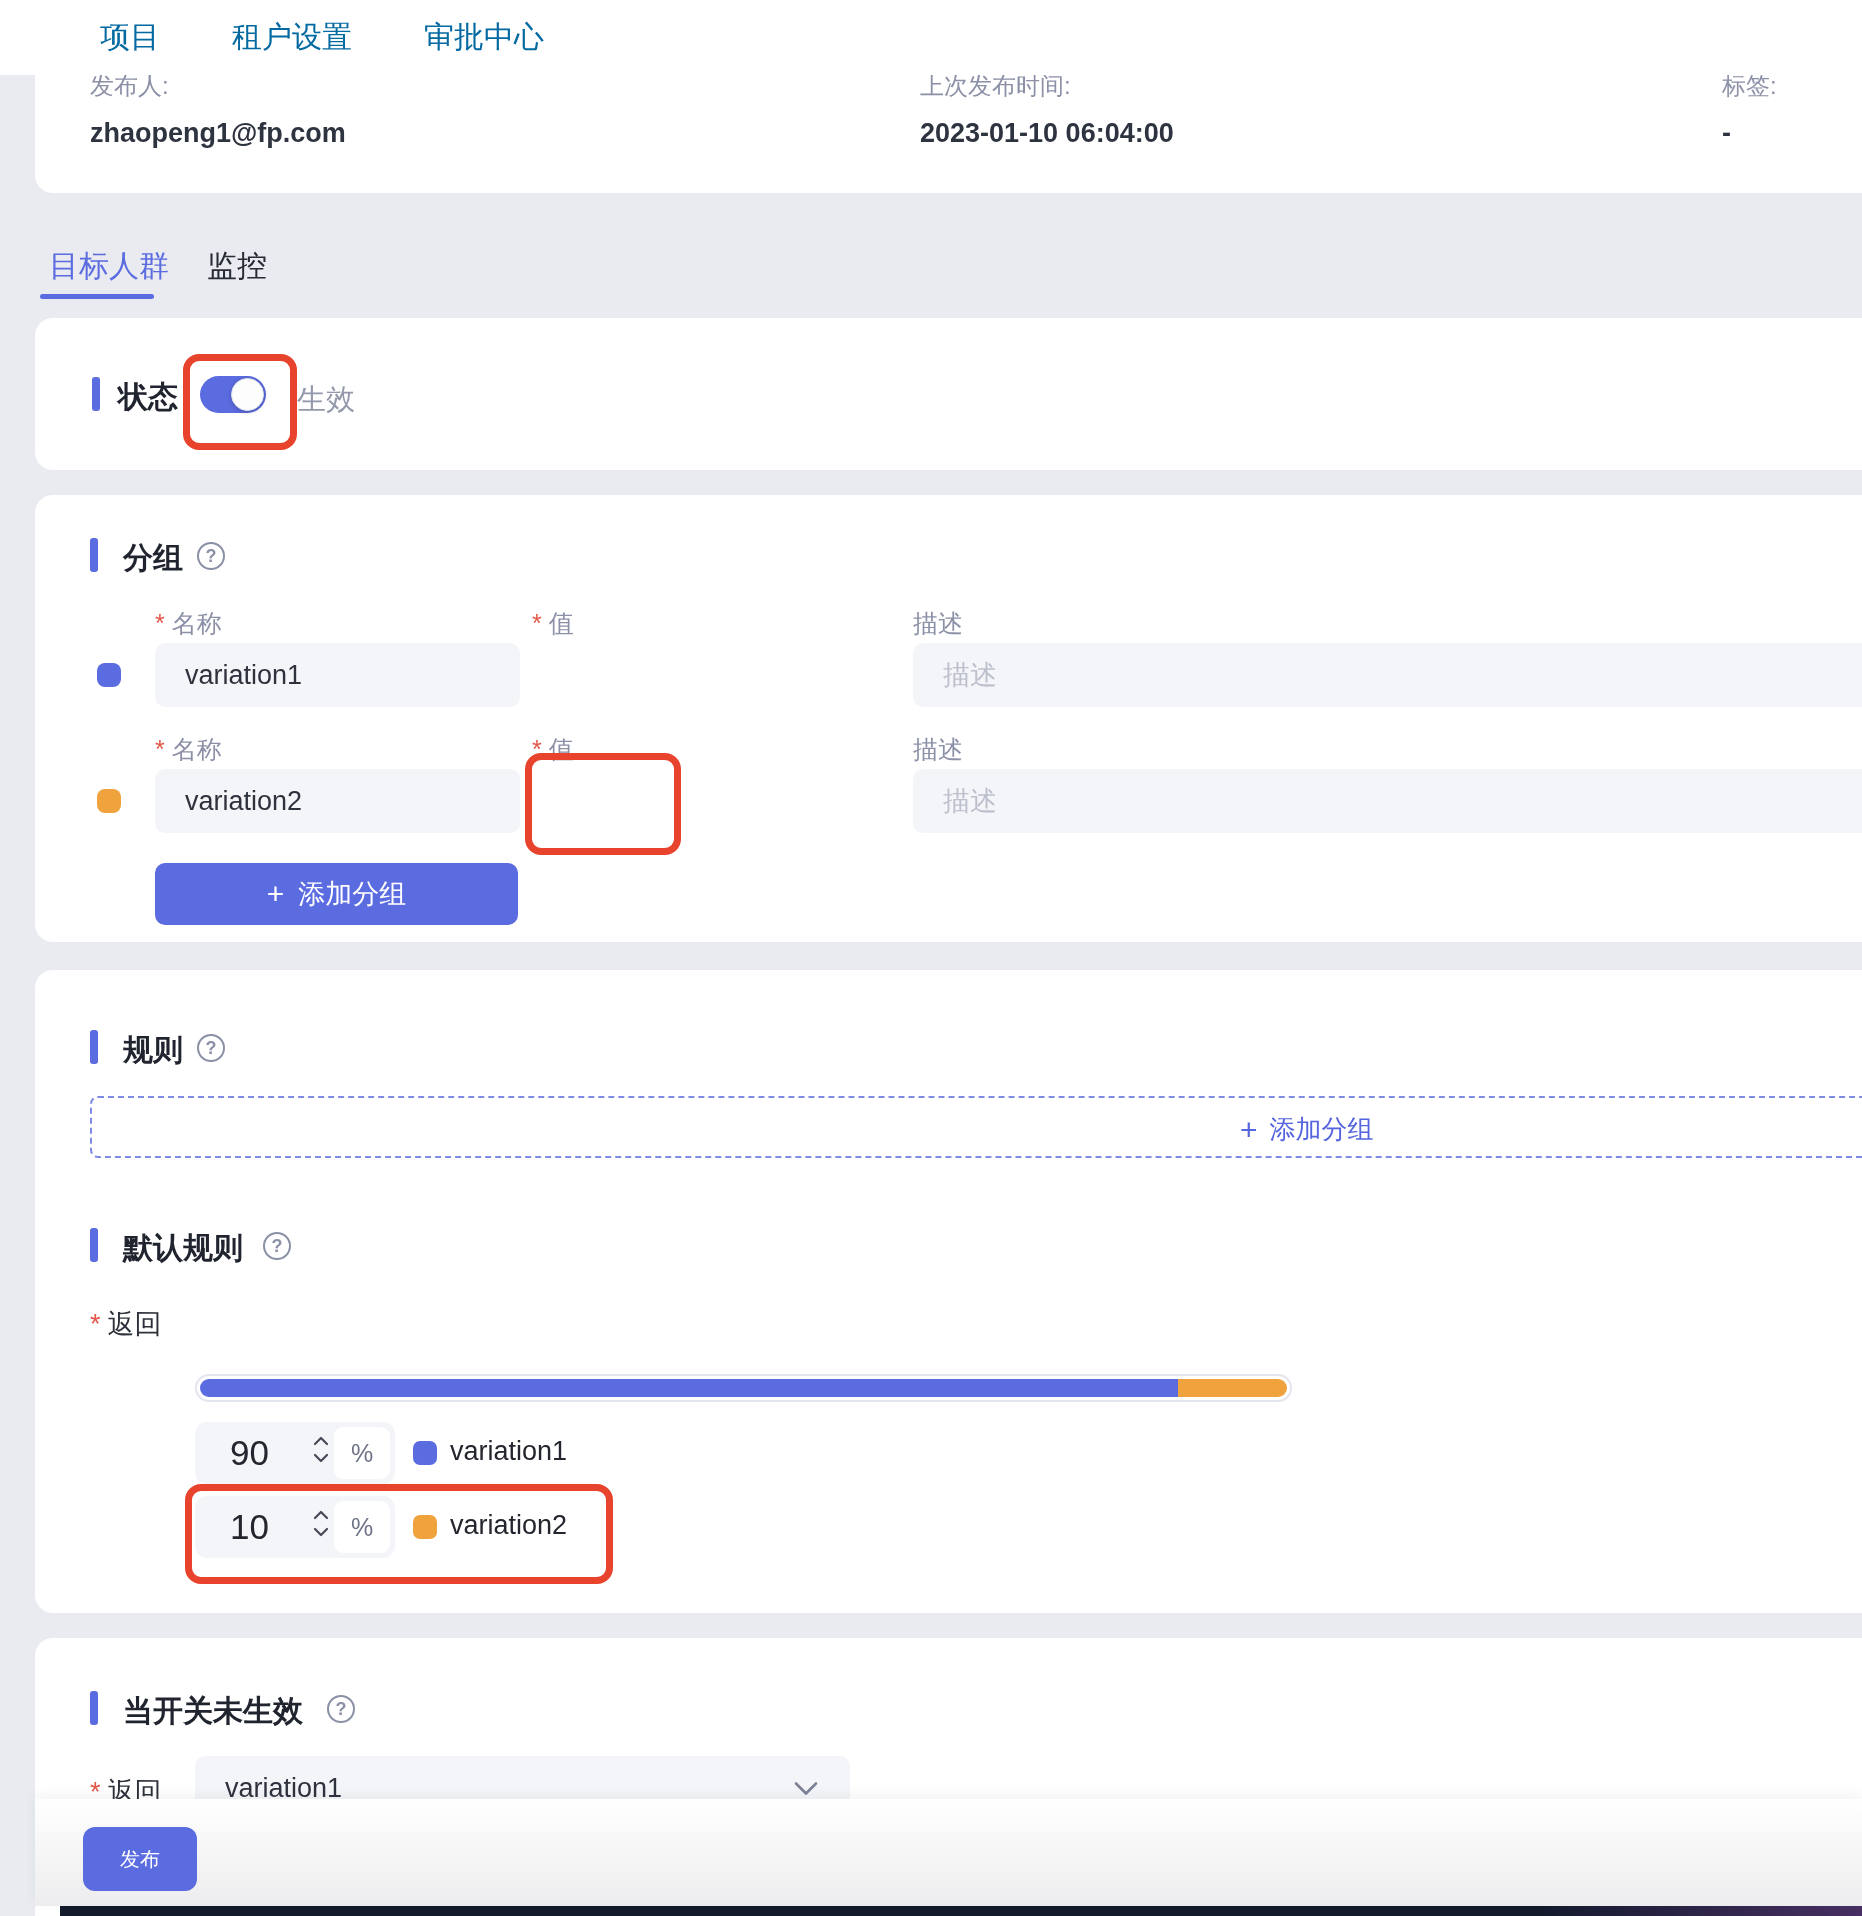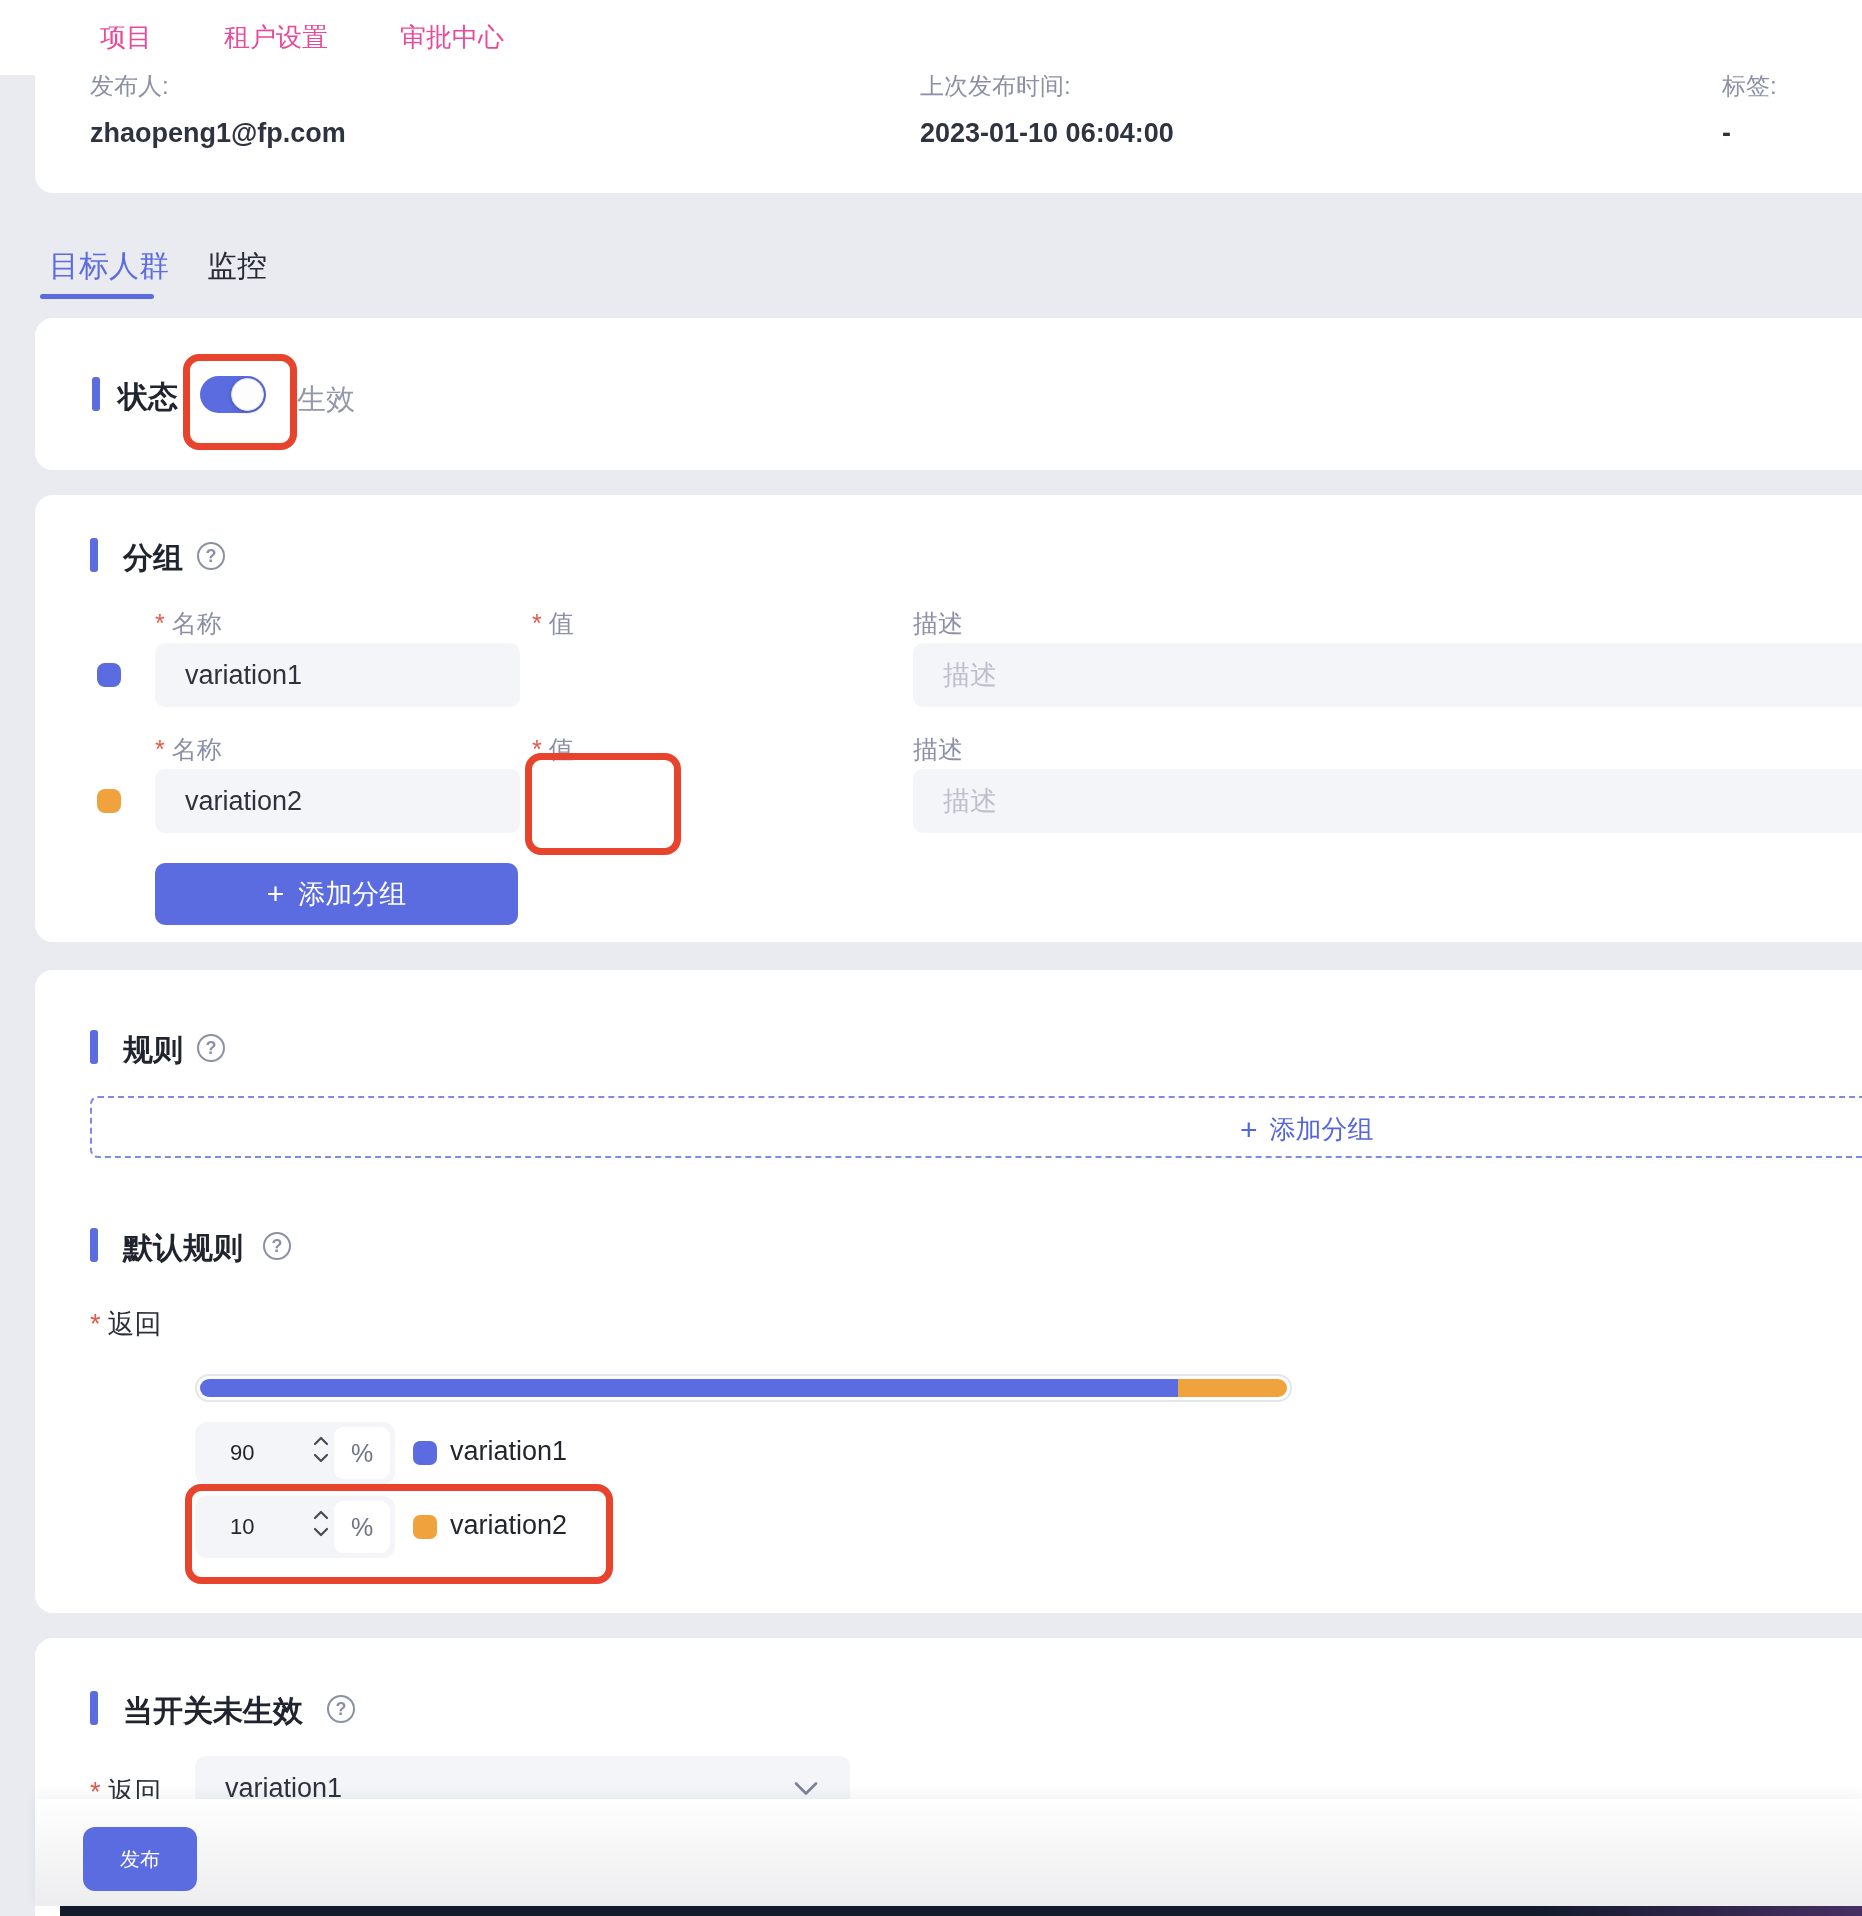--- a/index.html
+++ b/index.html
@@ -9,21 +9,21 @@
     background:#e9ebf0; overflow:hidden;
     font-family:"Liberation Sans","DejaVu Sans",sans-serif;
     color:#2c313d;
   }
   
   .navbar {
     position:absolute; left:0; top:0; width:1862px; height:75px;
     background:#ffffff; z-index:50;
     display:flex; align-items:center; gap:72px; padding-left:100px; box-sizing:border-box;
   }
-  .nav-item { font-size:26px; color:#ec4899; cursor:pointer; }
+  .nav-item { font-size:30px; color:#0369a1; cursor:pointer; }
   
   .card { position:absolute; left:35px; width:1857px; background:#ffffff; border-radius:18px; }
   .header-card { top:0; height:193px; border-radius:0 0 18px 18px; z-index:10; }
   .meta-label { position:absolute; font-size:24px; color:#8b90a7; }
   .meta-value { position:absolute; font-size:27px; font-weight:bold; color:#2e3340; }
   
   .tab { position:absolute; top:246px; font-size:30px; cursor:pointer;margin-left:7px; }
   .tab.active { color:#5b6be0; font-weight:500; }
   .tab.inactive { color:#272b35; }
   .tab-underline { position:absolute; left:40px; top:294px; width:114px; height:5px; background:#5b6be0; border-radius:3px; }
@@ -54,21 +54,21 @@
   
   .dashed-box { position:absolute; height:62px; border:2px dashed #7e8ae4; border-radius:8px; box-sizing:border-box; cursor:pointer; }
   .add-rule { position:absolute; display:flex; align-items:center; gap:12px; font-size:26px; color:#5565de; cursor:pointer; }
   
   .progress { position:absolute; background:#ffffff; border:2px solid #e3e6ee; border-radius:15px; padding:3px; box-sizing:border-box; }
   .progress-inner { height:100%; border-radius:9px; overflow:hidden; display:flex; }
   .seg { height:100%; }
   
   .pct-box { position:absolute; width:200px; height:62px; background:#f4f5f8; border-radius:12px; }
   .pct-val { position:absolute; left:35px; top:0; height:62px; width:70px; background:transparent; border:none; outline:none;
-             font-size:22px; color:#23262e; font-family:inherit; padding:0; }
+             font-size:35px; color:#23262e; font-family:inherit; padding:0; }
   .stepper { position:absolute; right:66px; top:14px; display:flex; flex-direction:column; gap:7px; cursor:pointer; }
   .pct-suffix { position:absolute; right:5px; top:5px; width:56px; height:52px; background:#ffffff; border-radius:9px;
                 display:flex; align-items:center; justify-content:center; font-size:25px; color:#6e7388; }
   .rollout-name { position:absolute; font-size:27px; color:#23262e; }
   
   .footer { position:absolute; left:35px; top:1799px; width:1827px; height:107px; z-index:60;
             background:linear-gradient(180deg,#ffffff 0%,#ededef 100%); box-shadow:0 -4px 12px rgba(40,45,60,0.06); }
   .bottom-bar { position:absolute; left:60px; top:1906px; width:1802px; height:10px; z-index:70;
                 background:linear-gradient(90deg,#131a2c 0%,#131a2c 82%,#472f63 100%); }
 </style>

